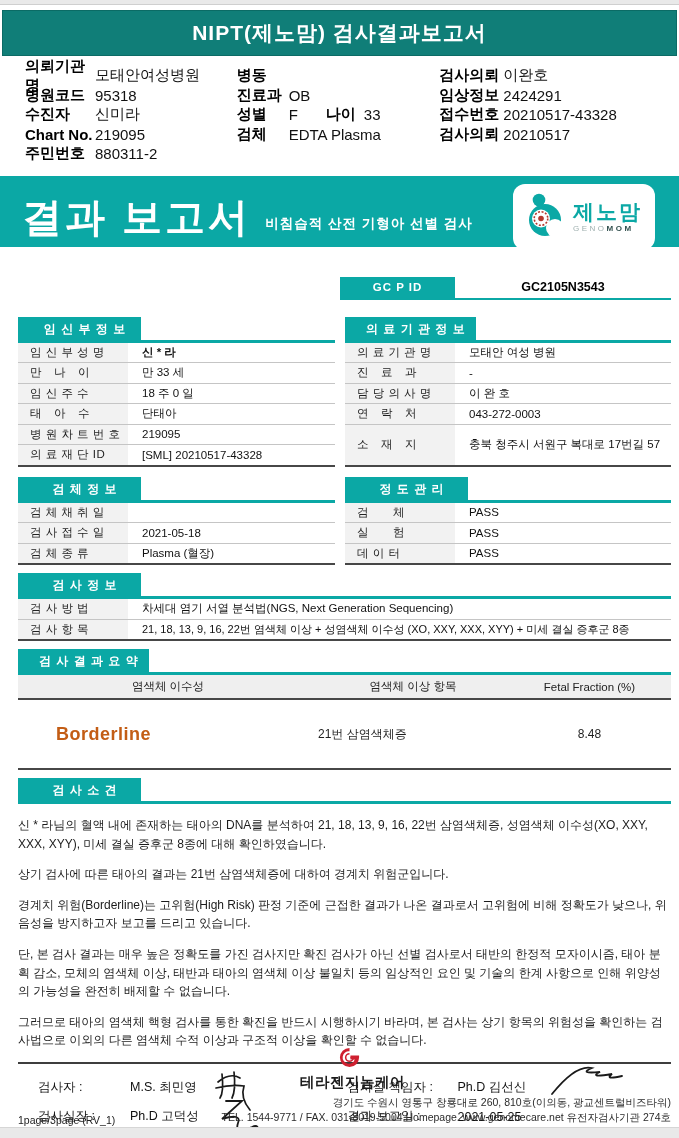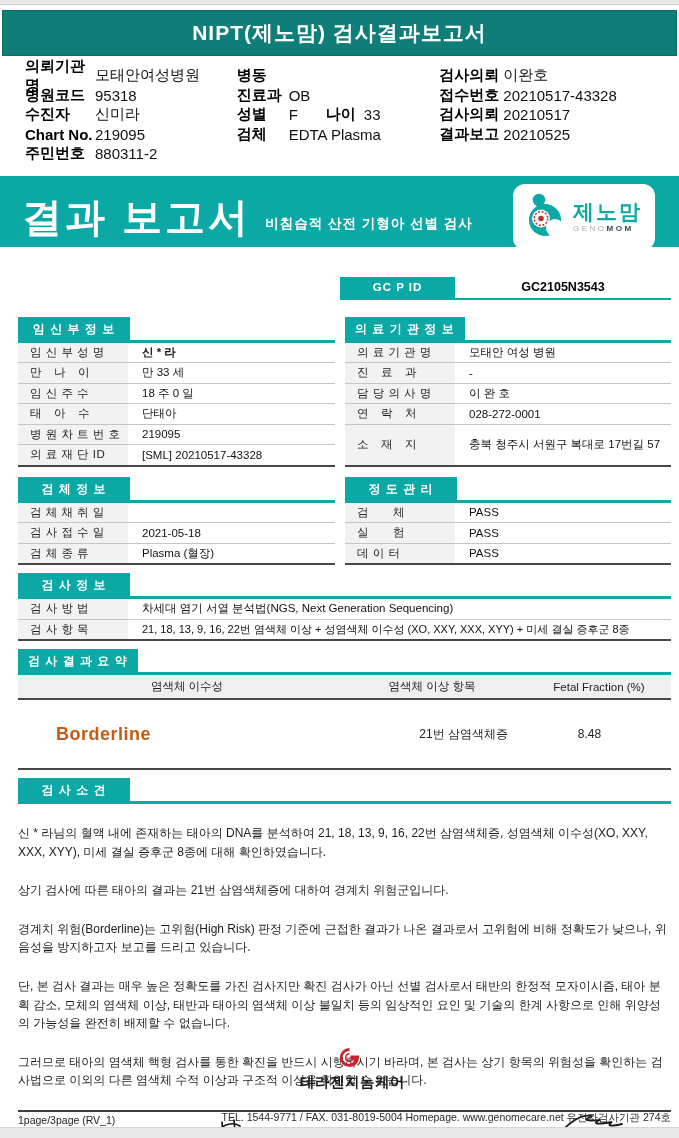--- a/index.html
+++ b/index.html
@@ -51,51 +51,51 @@
   .gcp { margin:30px 8px 0 340px; display:flex; height:21px; border-bottom:2px solid #0ba8a5; }
   .gcp-label { width:115px; background:#0ba8a5; color:#fff; font-weight:bold; font-size:11.5px;
                display:flex; align-items:center; justify-content:center; letter-spacing:1px; }
   .gcp-value { flex:1; display:flex; align-items:center; justify-content:center;
                font-weight:bold; font-size:12.5px; color:#000; }
 
   
   .content { margin:0 8px 0 18px; }
   .sec-head { border-bottom:3px solid #0ba8a5; line-height:0; }
   .badge { display:inline-block; background:#0ba8a5; color:#fff; font-weight:bold; font-size:12px;
-           line-height:1; padding:6px 10px 5px 10px; min-width:92px; text-align:center; letter-spacing:1px; }
+           line-height:1; padding:6px 10px 5px 21px; min-width:92px; text-align:center; letter-spacing:1px; }
   .two-col { display:flex; gap:10px; margin-top:17px; }
   .half-l { width:317px; }
   .half-r { width:326px; }
 
   .tbl .row { display:flex; border-bottom:1px solid #c5c5c5; min-height:19.5px; align-items:stretch;
               font-size:11.5px; }
   .tbl .row:last-child { border-bottom:2px solid #474747; }
   .tbl .lbl { width:110px; background:#f2f2f2; display:flex; align-items:center;
               padding-left:12px; box-sizing:border-box; color:#222; letter-spacing:0.5px; flex-shrink:0; }
   .tbl .val { flex:1; display:flex; align-items:center; padding-left:14px; color:#111; }
   .tbl .val.bold { font-weight:bold; }
   .row.tall { min-height:40px; }
 
   .full-sec { margin-top:8px; }
 
   
   .sum-head { display:flex; background:#efefef; border-bottom:2px solid #474747; height:23px;
               align-items:center; font-size:11.5px; color:#222; }
-  .sum-c1 { width:300px; text-align:center;padding-left:19px; }
+  .sum-c1 { width:300px; text-align:center; }
   .sum-c2 { width:190px; text-align:center; }
   .sum-c3 { flex:1; text-align:center; }
   .sum-body { display:flex; align-items:center; height:68px; border-bottom:2px solid #474747; }
   .result-text { font-size:18px; font-weight:bold; color:#c35d15; letter-spacing:0.5px;
                  width:300px; box-sizing:border-box; padding-left:38px; }
-  .sum-item { width:190px; text-align:right; font-size:12px; }
+  .sum-item { width:190px; text-align:left; font-size:12px; }
   .sum-ff { flex:1; text-align:center; font-size:12px; }
 
   
   .opinion-body { font-size:12px; line-height:1.55; color:#1c1c1c; }
-  .opinion-body p { margin:20px 0; }
+  .opinion-body p { margin:12px 0; }
 
   
   .sig-divider { border-top:2px solid #3d3d3d; margin-top:10px; }
   .signs { margin:12px 22px 1px 38px; display:grid; grid-template-columns:1fr 1fr;
            row-gap:5px; font-size:12.5px; }
   .sig-cell { display:flex; align-items:center; position:relative; height:24px; }
   .sig-lbl { width:92px; color:#111; }
   .sig-cell.wide .sig-lbl { width:110px; }
   .sig-name { color:#111; }
   .sig-scribble { position:absolute; pointer-events:none; }
@@ -162,30 +162,30 @@
           <span class="ilbl">검체</span>
           <span class="ival">EDTA Plasma</span>
         </div>
     </div>
     <div class="col col3">
       <div class="irow">
           <span class="ilbl">검사의뢰</span>
           <span class="ival">이완호</span>
         </div>
       <div class="irow">
+          <span class="ilbl">임상정보</span>
+          <span class="ival">2424291</span>
+        </div>
+      <div class="irow">
           <span class="ilbl">접수번호</span>
           <span class="ival">20210517-43328</span>
         </div>
       <div class="irow">
           <span class="ilbl">검사의뢰</span>
           <span class="ival">20210517</span>
-        </div>
-      <div class="irow">
-          <span class="ilbl">결과보고</span>
-          <span class="ival">20210525</span>
         </div>
     </div>
   </div>
 
   <div class="banner">
     <span class="banner-title">결과 보고서</span>
     <span class="banner-sub">비침습적 산전 기형아 선별 검사</span>
     <div class="logo-box">
       <span>
         <svg width="40" height="46" viewBox="0 0 40 46">
@@ -251,21 +251,21 @@
           <div class="row">
               <div class="lbl">진　료　과</div>
               <div class="val">-</div>
             </div>
           <div class="row">
               <div class="lbl">담 당 의 사 명</div>
               <div class="val">이 완 호</div>
             </div>
           <div class="row">
               <div class="lbl">연　락　처</div>
-              <div class="val">028-272-0001</div>
+              <div class="val">043-272-0003</div>
             </div>
           <div class="row tall">
               <div class="lbl">소　재　지</div>
               <div class="val">충북 청주시 서원구 복대로 17번길 57</div>
             </div>
         </div>
       </div>
     </div>
 
     <div class="two-col" style="margin-top:10px;">
@@ -387,20 +387,20 @@
           <path d="M12 2 A10 10 0 1 0 22 12 L22 10 L13 10 L13 14 L17.5 14 A6.5 6.5 0 1 1 12 5.5 Z" fill="#cf2030"></path>
           <path d="M12 8 A4 4 0 1 0 16 12 L13 12" fill="none" stroke="#cf2030" stroke-width="1.6"></path>
         </svg>
       </span>
       <span class="f-company">테라젠지놈케어</span>
       <span class="f-bar"></span>
     </div>
     <div class="f-bottom">
       <span class="f-page">1page/3page (RV_1)</span>
       <span class="f-addr">
-        <br>
+        <span>경기도 수원시 영통구 창룡대로 260, 810호(이의동, 광교센트럴비즈타워)</span><br>
         <span>TEL. 1544-9771 / FAX. 031-8019-5004 Homepage. www.genomecare.net 유전자검사기관 274호</span>
       </span>
     </div>
   </div>
 
   <div class="edge-strip edge-bottom"></div>
 </div>
 
 </body></html>

